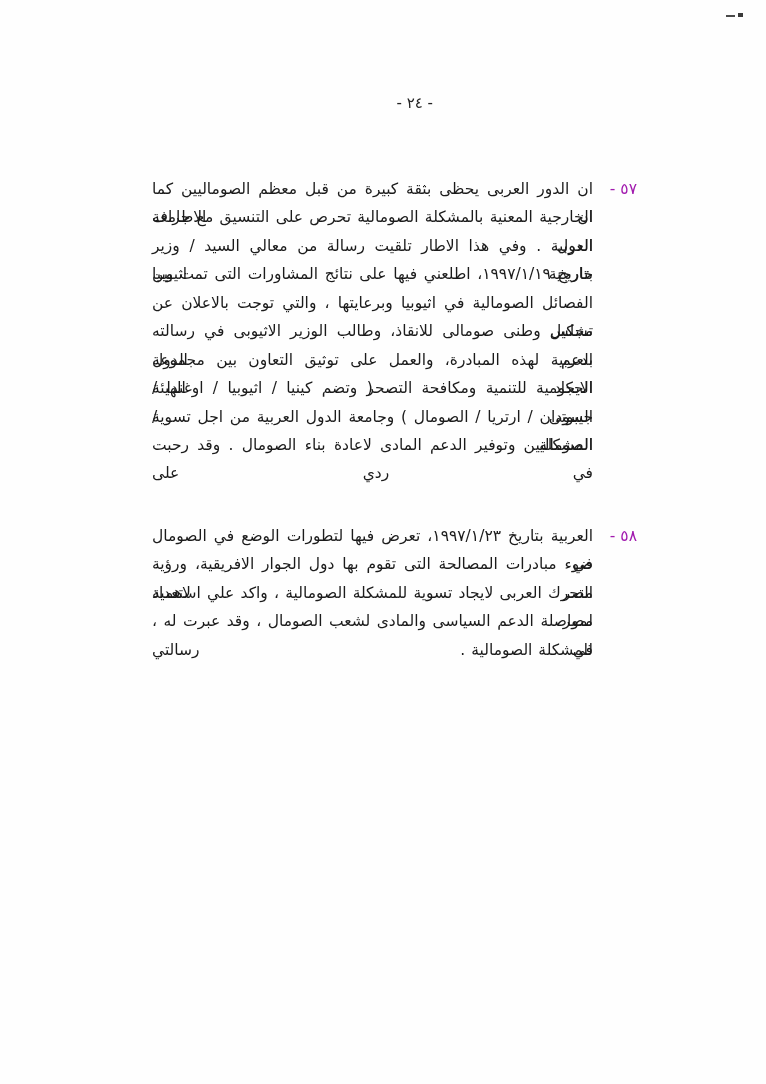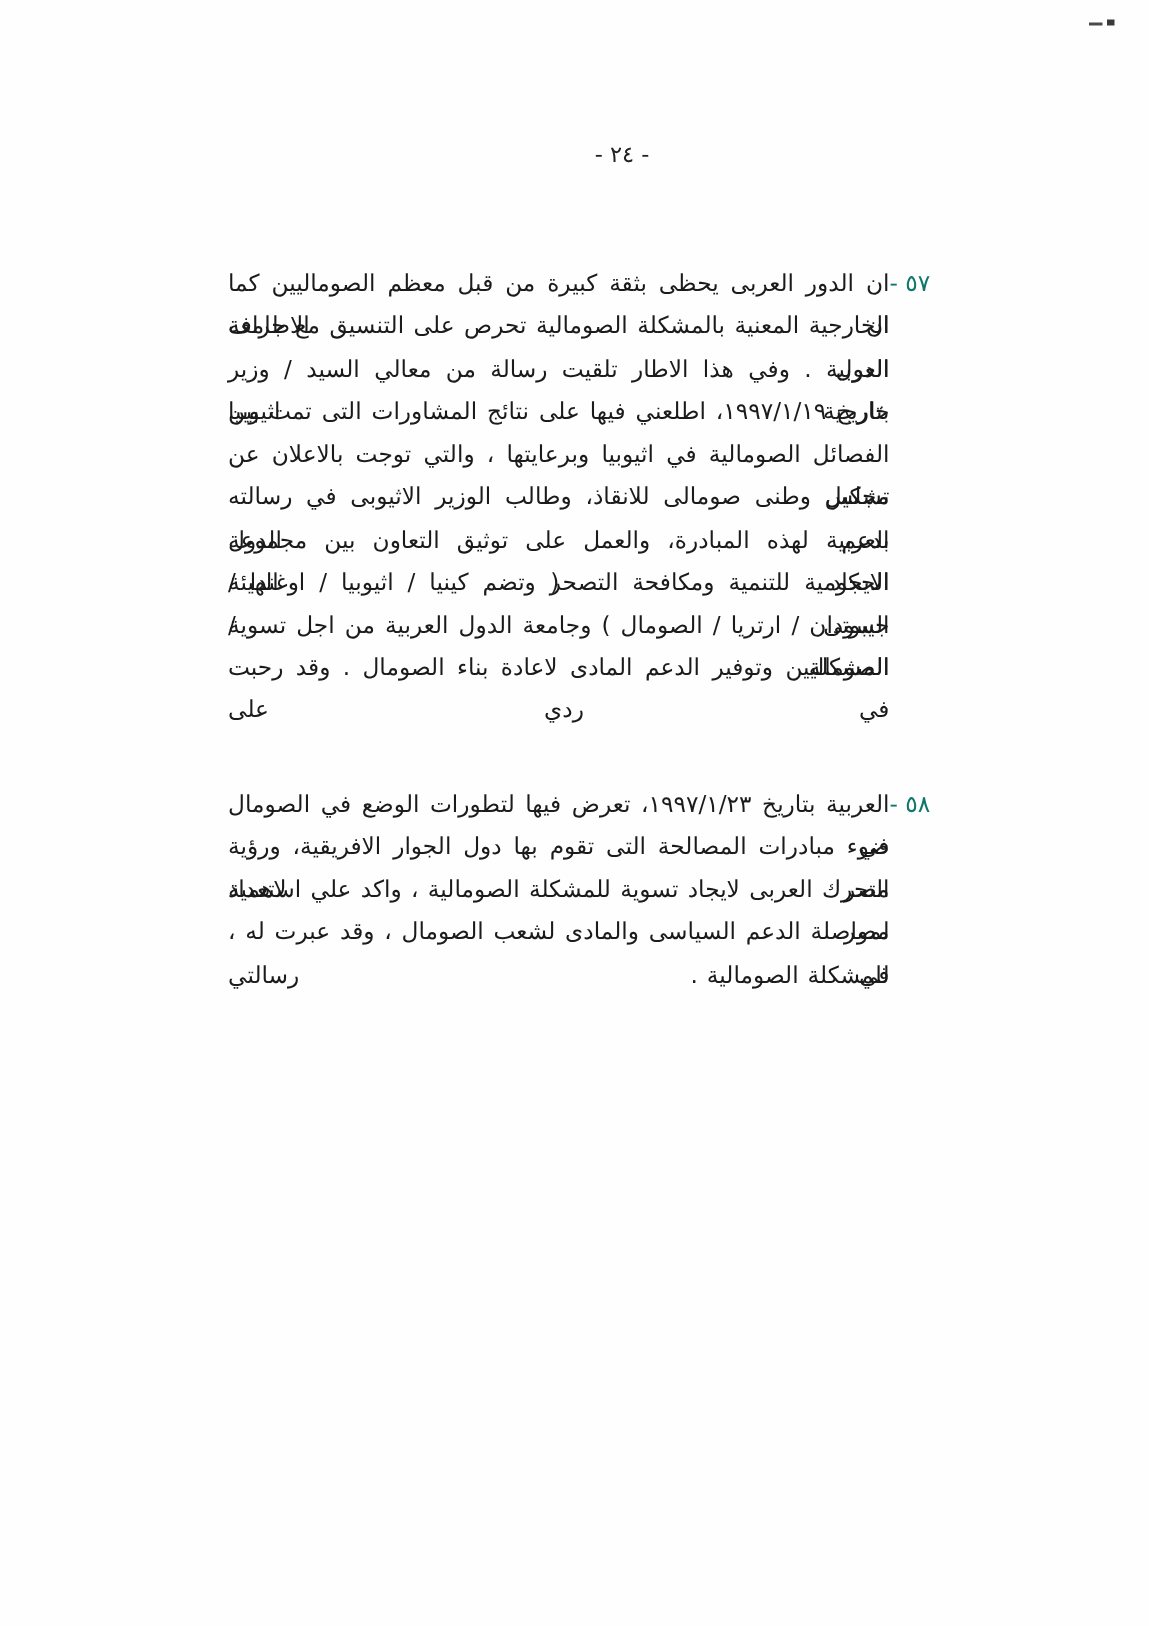--- a/index.html
+++ b/index.html
@@ -57,25 +57,25 @@
     display: flex;
     direction: rtl;
     align-items: flex-start;
   }
   .para-57 { top: 175px; }
   .para-58 { top: 522px; }
   .marker {
     flex: 0 0 44px;
     width: 44px;
     direction: rtl;
-    text-align: left;
+    text-align: right;
     font-size: 15.5px;
     line-height: 28.45px;
     white-space: nowrap;
-    color: #0f766e;
+    color: #a21caf;
   }
   .para-body {
     flex: 1 1 auto;
     min-width: 0;
     direction: rtl;
     margin-left: 40px;
   }
   .line {
     direction: rtl;
     font-size: 15.5px;

